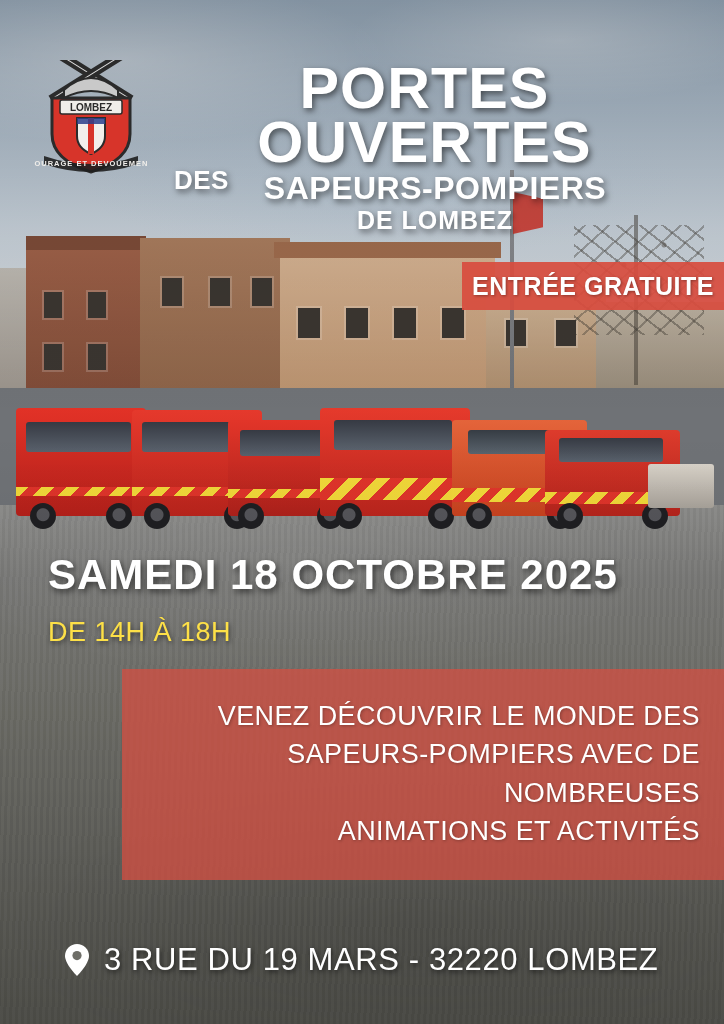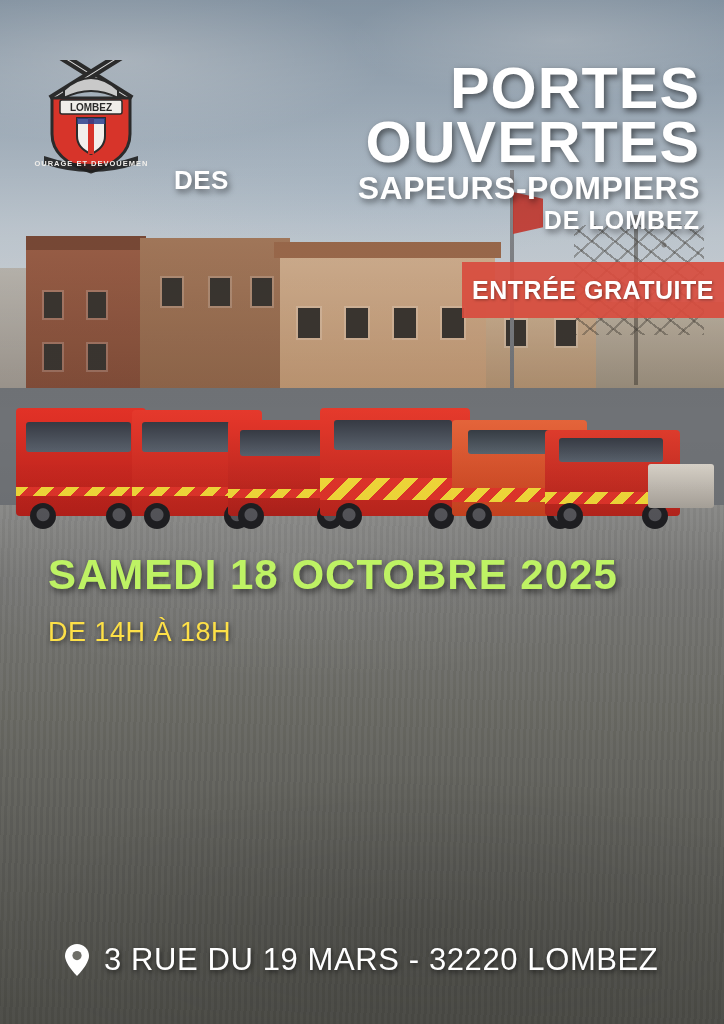--- a/index.html
+++ b/index.html
@@ -156,21 +156,21 @@
     position: absolute;
     left: 34px; top: 60px;
     width: 114px; height: 118px;
   }
 
   
   .headline {
     position: absolute;
     left: 170px; top: 62px;
     width: 530px;
-    text-align: right;
+    text-align: center;
     color: #ffffff;
     text-shadow: 2px 3px 6px rgba(0,0,0,.55);
   }
   .title-1 {
     font-size: 57px;
     line-height: .94;
     font-weight: 700;
     letter-spacing: 1px;
     transform: scaleX(1.04);
     transform-origin: right center;
@@ -199,39 +199,39 @@
     font-size: 25px;
     font-weight: 700;
     letter-spacing: 1px;
     margin-top: 2px;
   }
 
   
   .entry-banner {
     position: absolute;
     left: 462px; top: 262px;
-    width: 262px; height: 56px;
+    width: 262px; height: 48px;
     background: rgba(216, 76, 62, .92);
     display: flex;
     align-items: center;
     justify-content: center;
   }
   .entry-banner span {
     color: #fff;
     font-size: 25px;
     font-weight: 700;
     letter-spacing: .5px;
     text-shadow: 1px 1px 3px rgba(0,0,0,.35);
   }
 
   
   .date-main {
     position: absolute;
     left: 48px; top: 551px;
-    color: #bef264;
+    color: #ffffff;
     font-size: 42px;
     font-weight: 700;
     letter-spacing: 1px;
     text-shadow: 2px 3px 6px rgba(0,0,0,.55);
   }
   .date-hours {
     position: absolute;
     left: 48px; top: 617px;
     color: #fde047;
     font-size: 27px;
@@ -394,20 +394,25 @@
       <div class="title-3">DE LOMBEZ</div>
     </div>
 
     <div class="entry-banner">
       <span>ENTRÉE GRATUITE</span>
     </div>
 
     <div class="date-main">SAMEDI 18 OCTOBRE 2025</div>
     <div class="date-hours">DE 14H À 18H</div>
 
+    <div class="desc-panel">
+      <p>VENEZ DÉCOUVRIR LE MONDE DES</p>
+      <p>SAPEURS-POMPIERS AVEC DE NOMBREUSES</p>
+      <p>ANIMATIONS ET ACTIVITÉS</p>
+    </div>
 
     <div class="address">
       <span class="pin">
         <svg viewBox="0 0 26 34" width="26" height="34" aria-hidden="true">
           <path d="M13 1 C6.4 1 1 6.3 1 12.8 C1 21.5 13 33 13 33 C13 33 25 21.5 25 12.8 C25 6.3 19.6 1 13 1 Z" fill="#ffffff"></path>
           <circle cx="13" cy="12.6" r="4.6" fill="#6e6e68"></circle>
         </svg>
       </span>
       <span class="addr-text">3 RUE DU 19 MARS - 32220 LOMBEZ</span>
     </div>

